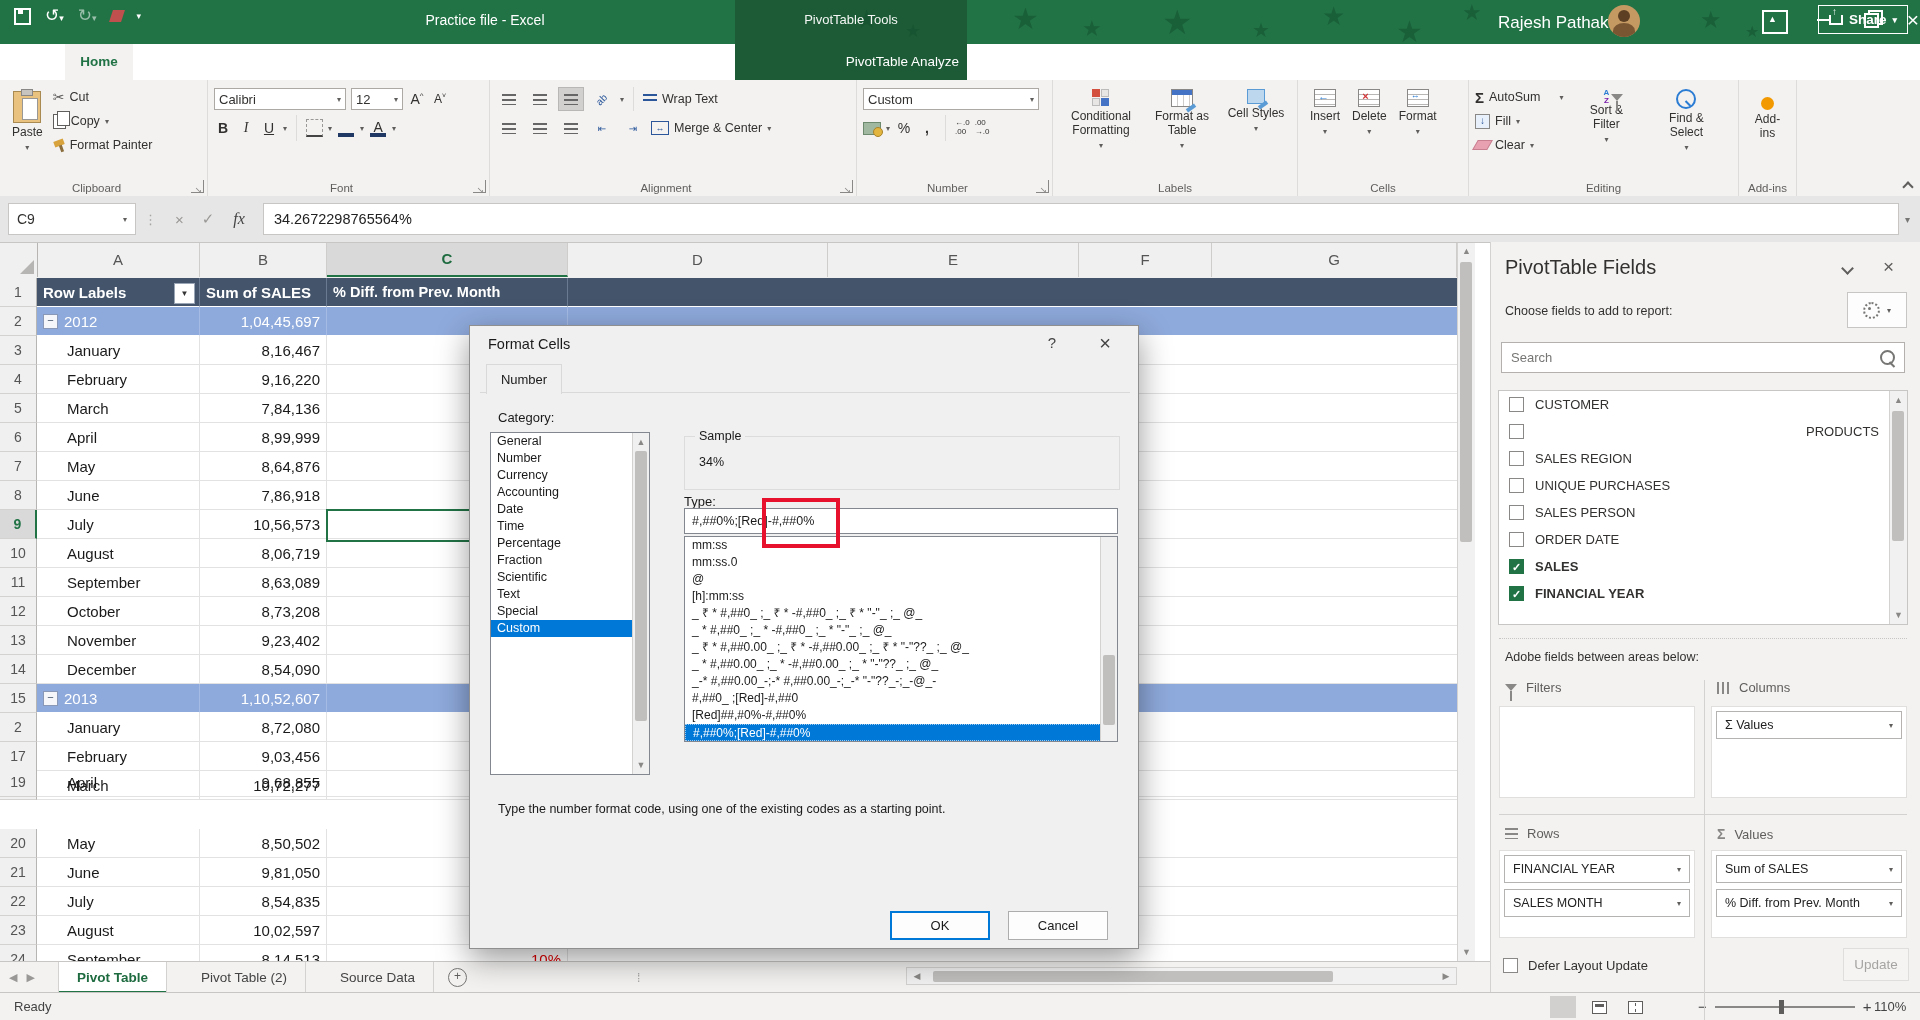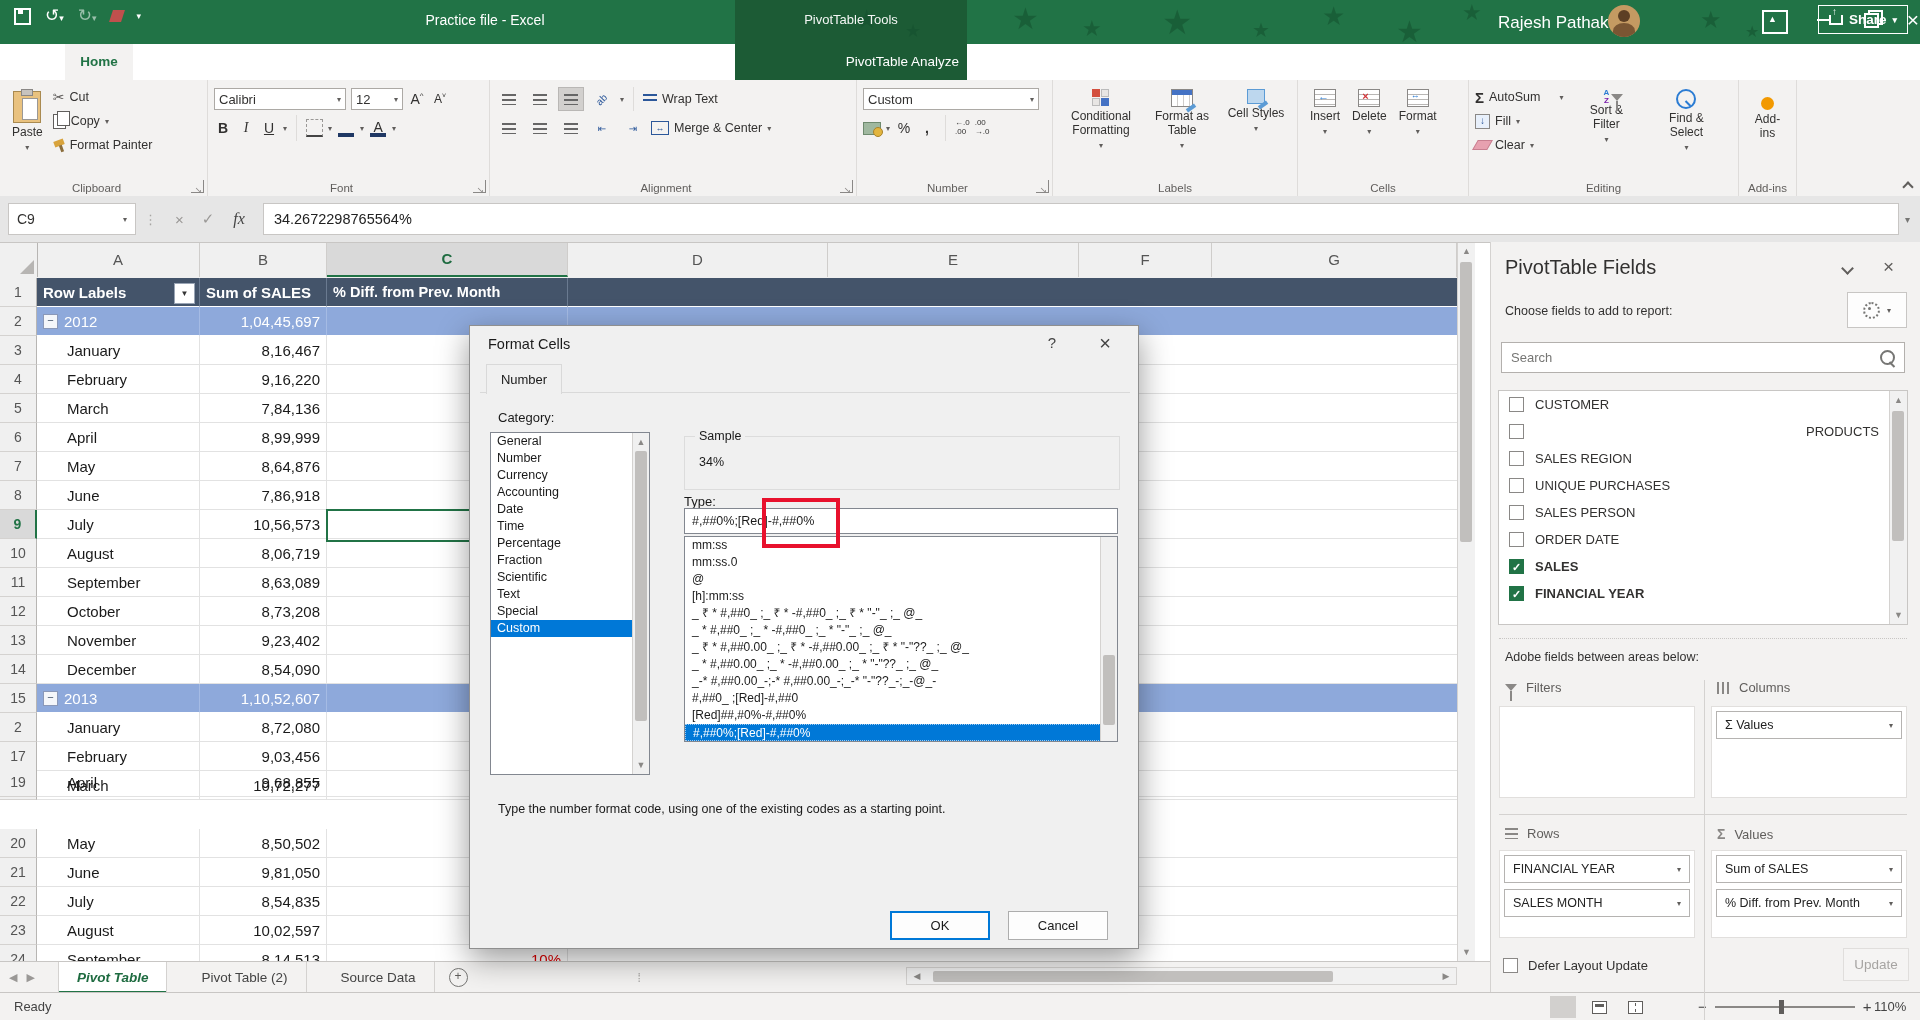--- a/index.html
+++ b/index.html
@@ -127,21 +127,21 @@
   .filterbtn{position:absolute;right:4px;top:5px;width:19px;height:19px;background:#fff;border:1px solid #9aa5b5;display:flex;align-items:center;justify-content:center;font-size:8px;color:#333;}
   .selcell{position:absolute;border:2px solid #217346;background:transparent;z-index:5;}
   .redval{color:#e00000;}
   .vscroll{position:absolute;left:1457px;top:0;width:17px;height:719px;background:#f1f1f1;border-left:1px solid #d4d2d0;}
   .vthumb{position:absolute;left:2px;width:12px;background:#c1bfbd;border-radius:2px;}
   .sarrow{position:absolute;left:0;width:17px;height:18px;color:#8a8886;font-size:9px;display:flex;align-items:center;justify-content:center;}
   
   .sheetbar{position:absolute;left:0;top:961px;width:1490px;height:31px;background:#f3f2f1;border-top:1px solid #c8c6c4;display:flex;align-items:stretch;z-index:3;}
   .navarr{color:#9a9896;font-size:11px;display:flex;align-items:center;padding:0 9px;}
   .stab{display:flex;align-items:center;padding:0 18px;font-size:13.5px;color:#444;border-right:1px solid #d4d2d0;position:relative;margin-left:16px;}
-  .stab.first{border-left:1px solid #d4d2d0;margin-left:14px;font-style:italic;}
+  .stab.first{border-left:1px solid #d4d2d0;margin-left:14px;}
   .stab.active{background:#fff;color:#1e6b40;font-weight:bold;}
   .stab.active:after{content:"";position:absolute;left:0;right:0;bottom:0;height:2px;background:#217346;}
   .addsheet{width:17px;height:17px;border:1px solid #767674;border-radius:50%;color:#605e5c;font-size:12px;line-height:15px;text-align:center;align-self:center;margin-left:14px;}
   .tabsplit{align-self:center;margin-left:170px;color:#a7a5a3;font-size:12px;letter-spacing:1px;}
   .hscroll{position:absolute;left:906px;top:967px;width:551px;height:18px;background:#f1f1f1;border:1px solid #d4d2d0;display:flex;align-items:center;z-index:4;box-sizing:border-box;}
   .hthumb{position:absolute;left:26px;top:3px;width:400px;height:11px;background:#c1bfbd;border-radius:2px;}
   .harr{width:20px;text-align:center;color:#8a8886;font-size:9px;}
   .harr.r{position:absolute;right:0;}
   
   .statusbar{position:absolute;left:0;top:992px;width:1920px;height:28px;background:#f3f2f1;border-top:1px solid #c8c6c4;z-index:3;font-size:13px;color:#444;}

